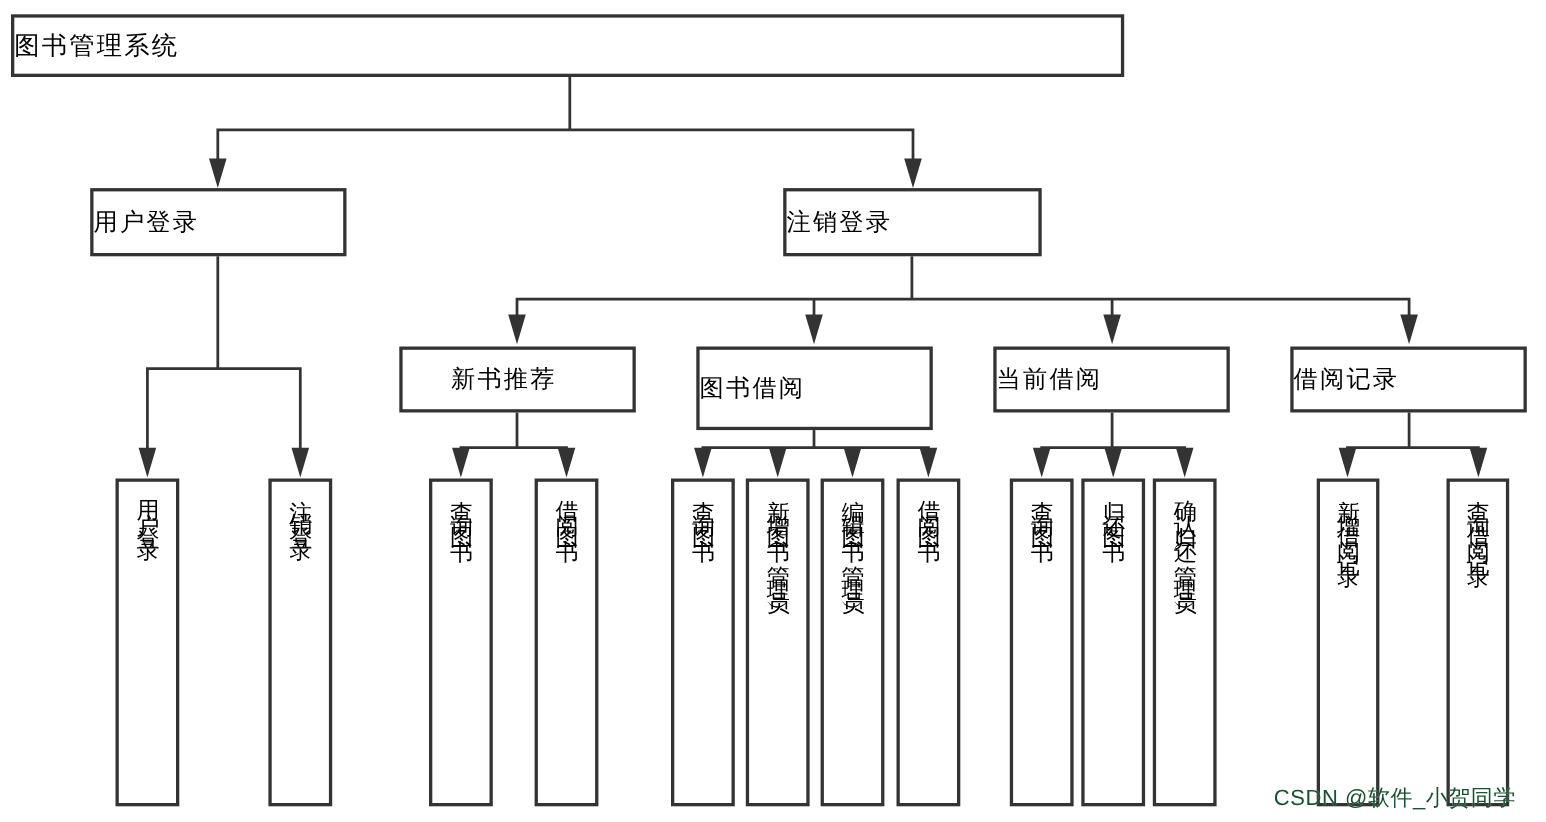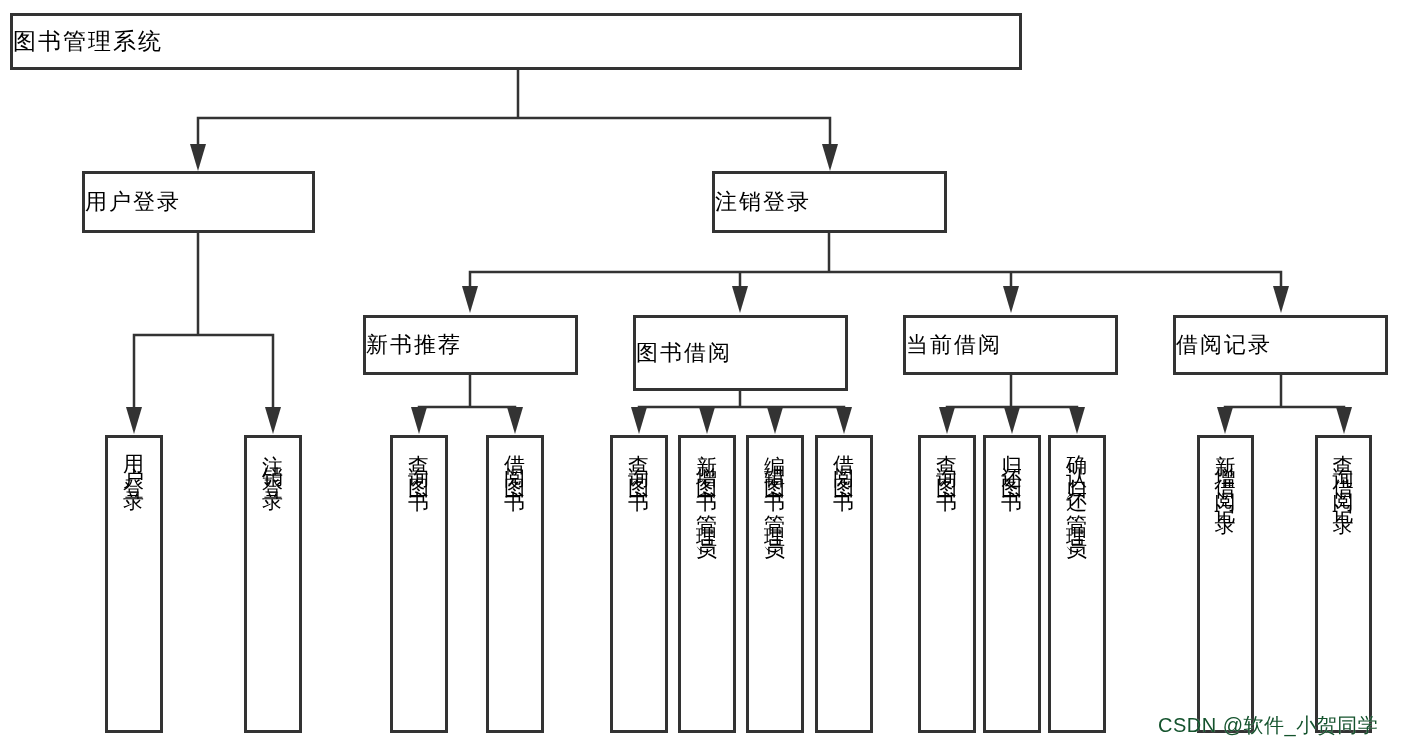--- a/index.html
+++ b/index.html
@@ -91,21 +91,21 @@
     <span>图书管理系统</span>
   </div>
 
   <div class="box h" style="left:82px;top:171px;width:233px;height:62px;">
     <span>用户登录</span>
   </div>
   <div class="box h" style="left:712px;top:171px;width:235px;height:62px;">
     <span>注销登录</span>
   </div>
 
-  <div class="box h" style="left:363px;top:315px;width:215px;height:60px;">
+  <div class="box h" style="left:363px;top:315px;width:215px;height:60px;padding-left:44px;">
     <span>新书推荐</span>
   </div>
   <div class="box h" style="left:633px;top:315px;width:215px;height:76px;">
     <span>图书借阅</span>
   </div>
   <div class="box h" style="left:903px;top:315px;width:215px;height:60px;">
     <span>当前借阅</span>
   </div>
   <div class="box h" style="left:1173px;top:315px;width:215px;height:60px;">
     <span>借阅记录</span>

